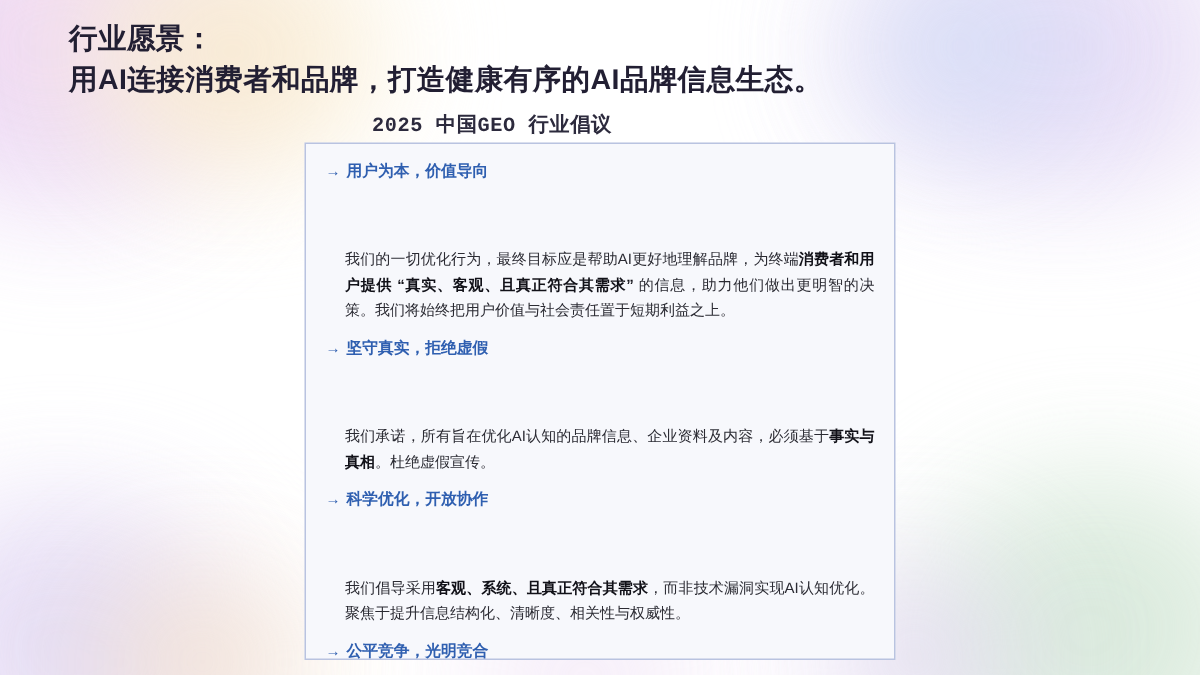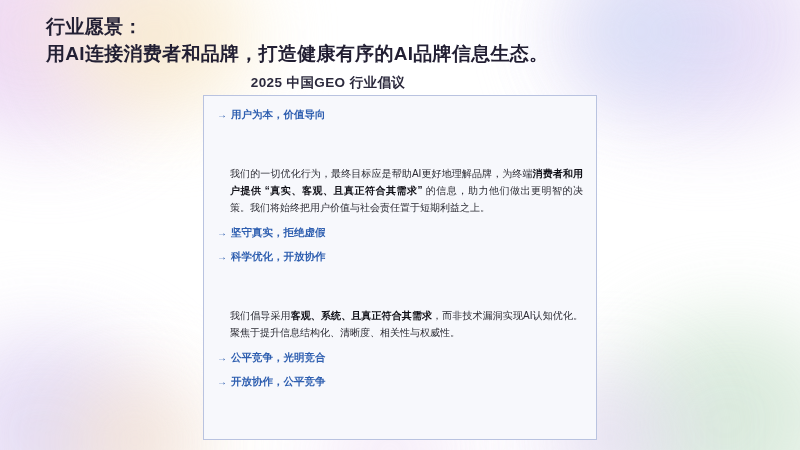--- a/index.html
+++ b/index.html
@@ -95,20 +95,21 @@
   .section-title {
     position: absolute;
     top: 74px;
     left: 0;
     width: 656px;
     text-align: center;
     font-size: 13.5px;
     font-weight: bold;
     color: #2c2a3d;
     letter-spacing: 0.4px;
+    font-family: Liberation Mono, monospace;
   }
 
   
   .card {
     position: absolute;
     left: 203px;
     top: 95px;
     width: 394px;
     height: 345px;
     background: #f7f8fc;
@@ -178,20 +179,21 @@
             <span class="arrow-icon">→</span>
             <span>用户为本，价值导向</span>
           </div>
           <div class="item-body"><span>我们的一切优化行为，最终目标应是帮助AI更好地理解品牌，为终端</span><b>消费者和用户提供</b><span> </span><b>“真实、客观、且真正符合其需求”</b><span> 的信息，助力他们做出更明智的决策。我们将始终把用户价值与社会责任置于短期利益之上。</span></div>
         </div>
         <div class="item">
           <div class="item-head">
             <span class="arrow-icon">→</span>
             <span>坚守真实，拒绝虚假</span>
           </div>
+          <div class="item-body"><span>我们承诺，所有旨在优化AI认知的品牌信息、企业资料及内容，必须基于</span><b>事实与真相</b><span>。杜绝虚假宣传。</span></div>
         </div>
         <div class="item">
           <div class="item-head">
             <span class="arrow-icon">→</span>
             <span>科学优化，开放协作</span>
           </div>
           <div class="item-body"><span>我们倡导采用</span><b>客观、系统、且真正符合其需求</b><span>，而非技术漏洞实现AI认知优化。聚焦于提升信息结构化、清晰度、相关性与权威性。</span></div>
         </div>
         <div class="item">
           <div class="item-head">

